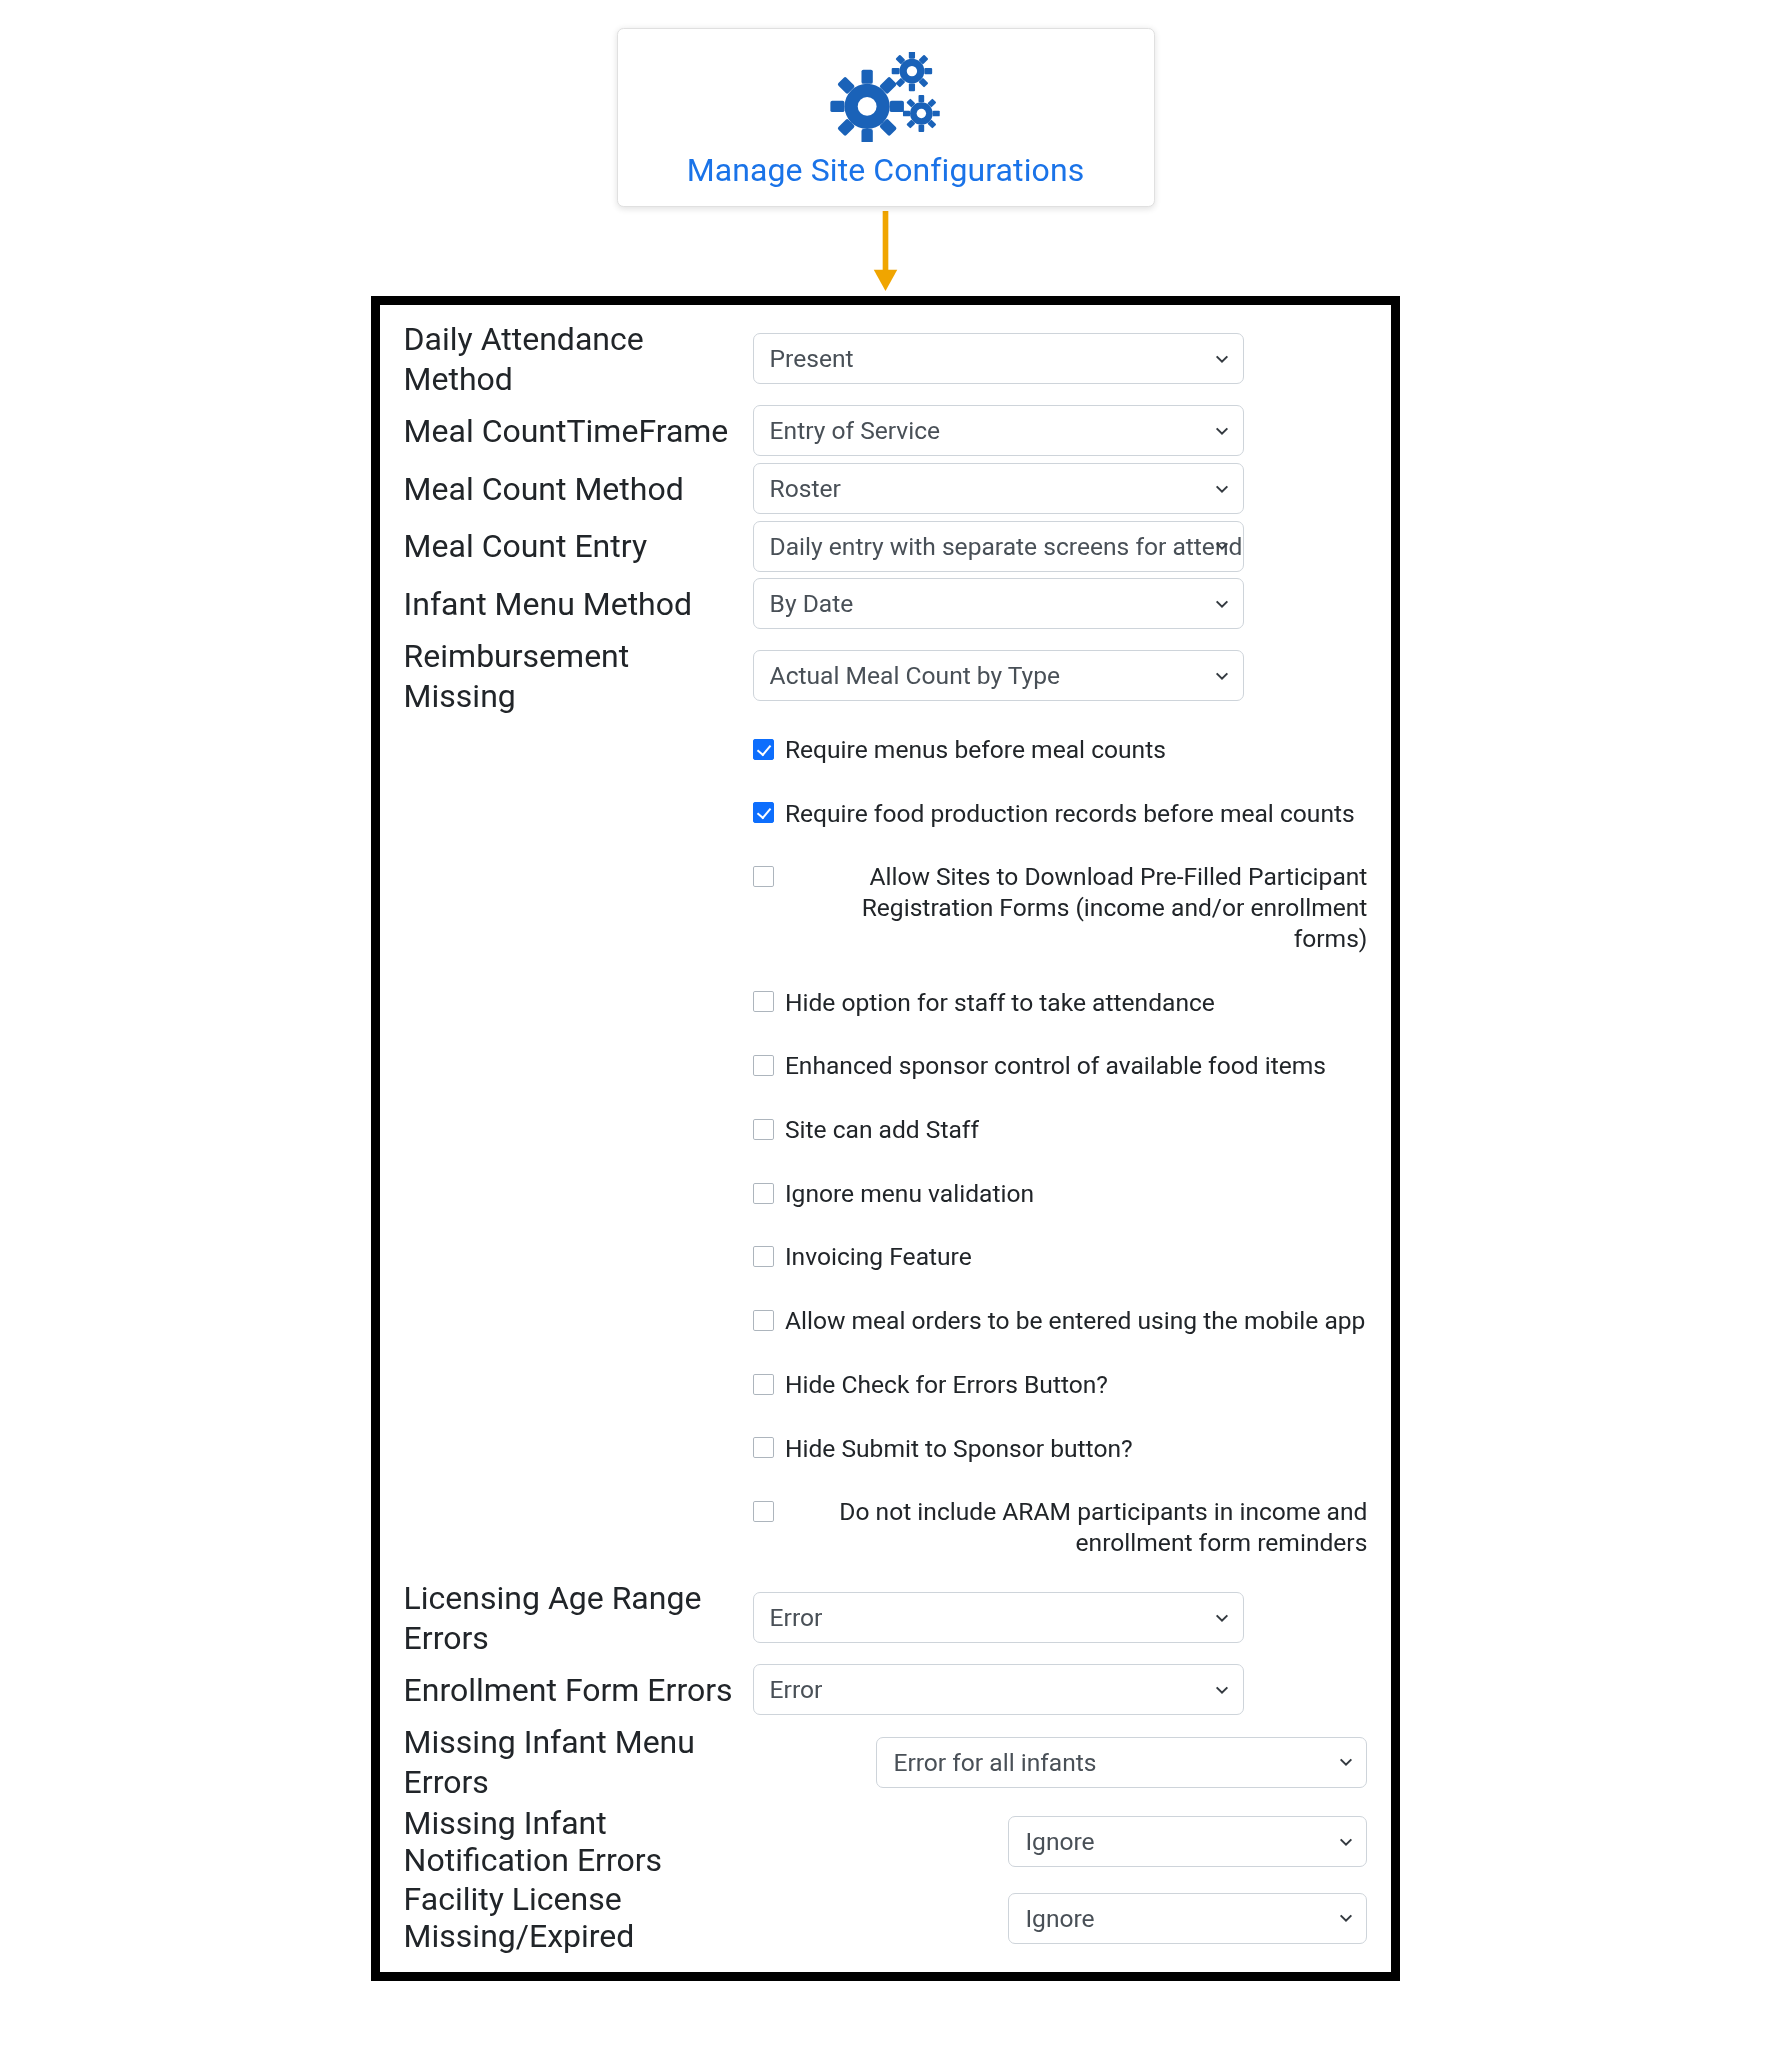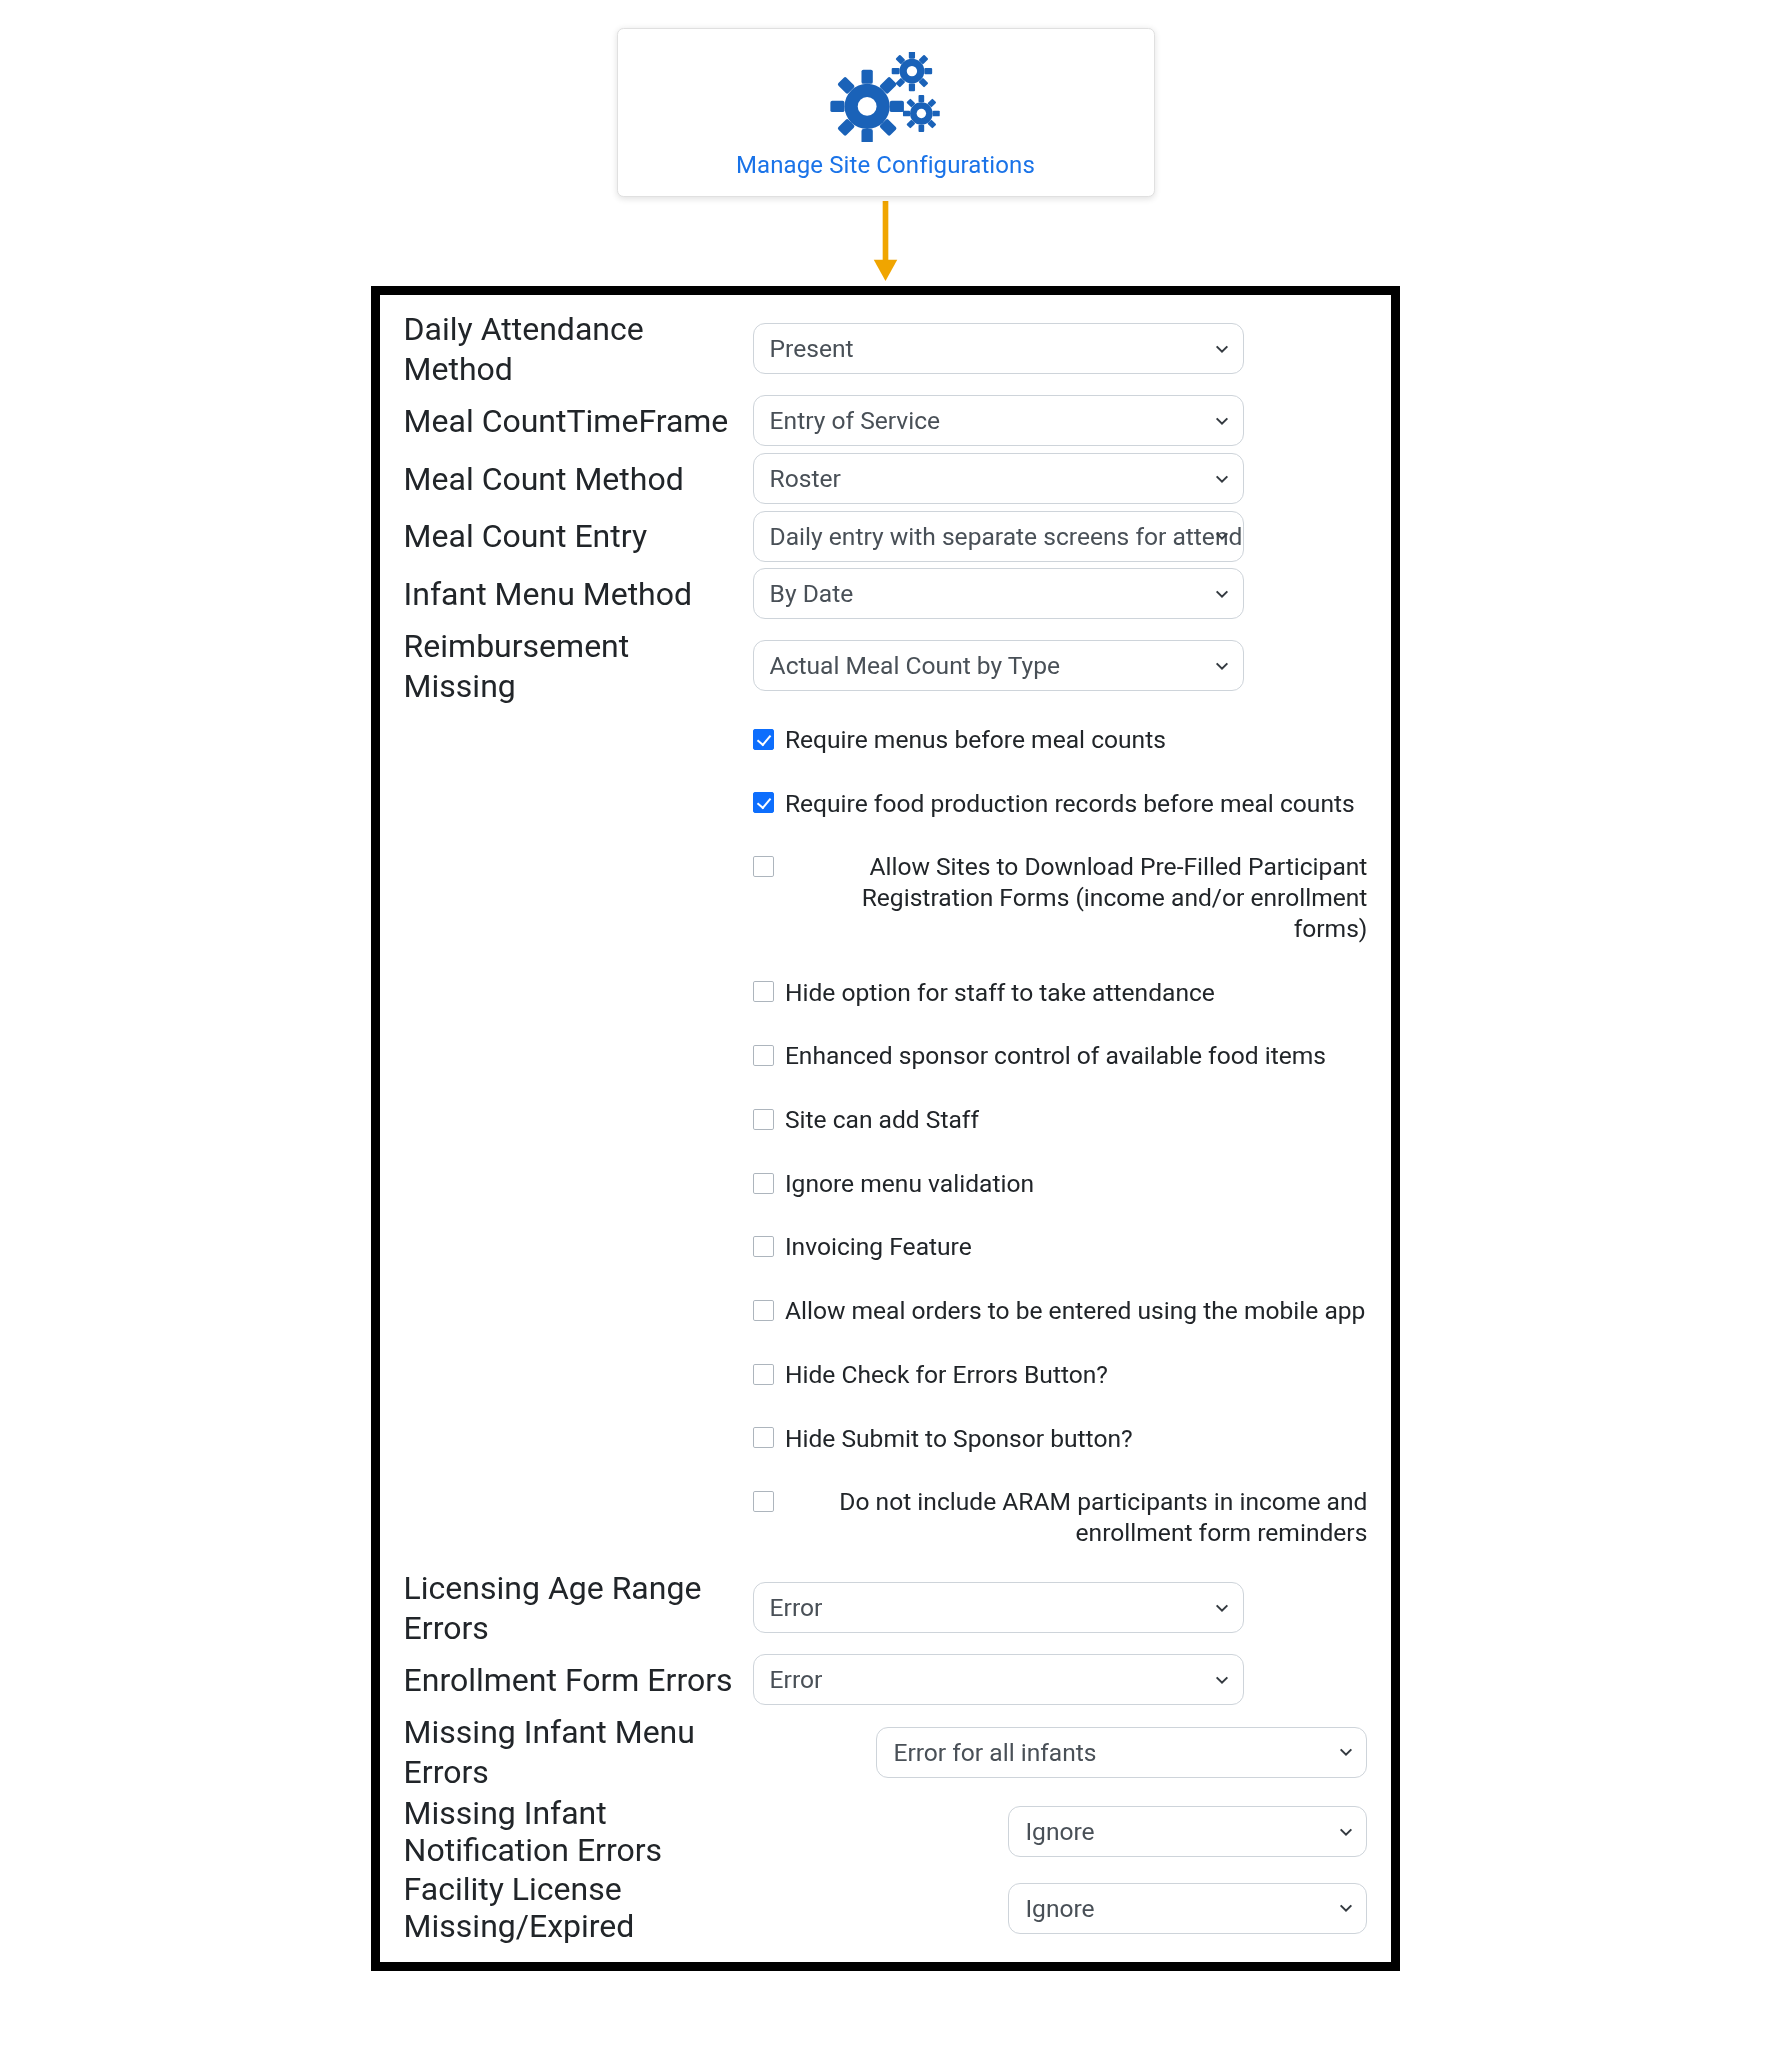--- a/index.html
+++ b/index.html
@@ -25,21 +25,21 @@
     position: relative;
   }
   .gear-wrap {
     display: flex;
     justify-content: center;
     align-items: center;
     margin-bottom: 8.5px;
   }
   .gear-svg { width: 132px; height: 90px; }
   .card-title {
-    font-size: 24px;
+    font-size: 32px;
     font-weight: 400;
     color: #1a73e8;
     letter-spacing: 0.1px;
   }
   .arrow-wrap {
     display: flex;
     justify-content: center;
     margin-top: 4.7px;
     margin-bottom: 4.7px;
   }
@@ -68,21 +68,21 @@
   .form-label.multi { line-height: 1.15; }
   .select-wrap {
     position: relative;
     width: 491px;
   }
   .select-wrap.narrow { width: 359px; margin-left: 14px; }
   .fake-select {
     width: 100%;
     height: 51px;
     border: 0.9px solid #ced4da;
-    border-radius: 12px;
+    border-radius: 7px;
     background: #ffffff;
     padding: 0 28px 0 16px;
     font-size: 24.6px;
     color: #495057;
     display: flex;
     align-items: center;
     position: relative;
     cursor: pointer;
     overflow: hidden;
     white-space: nowrap;

